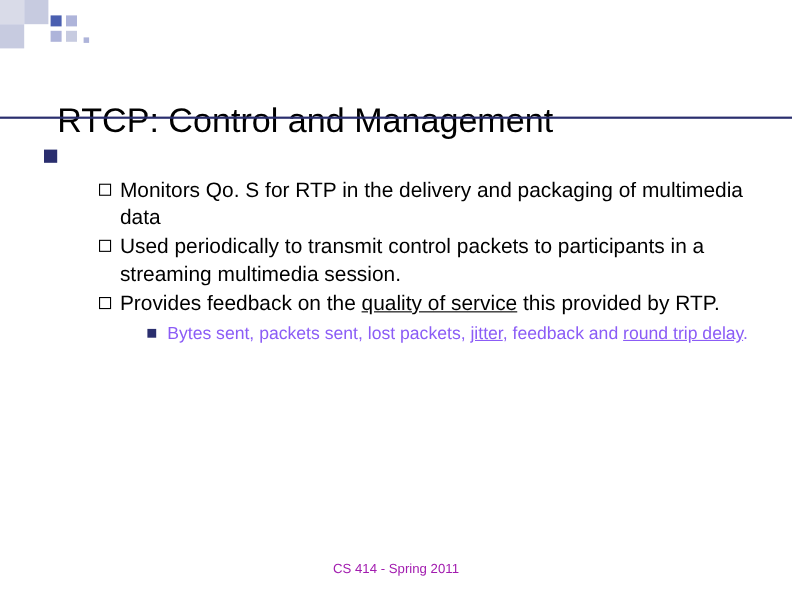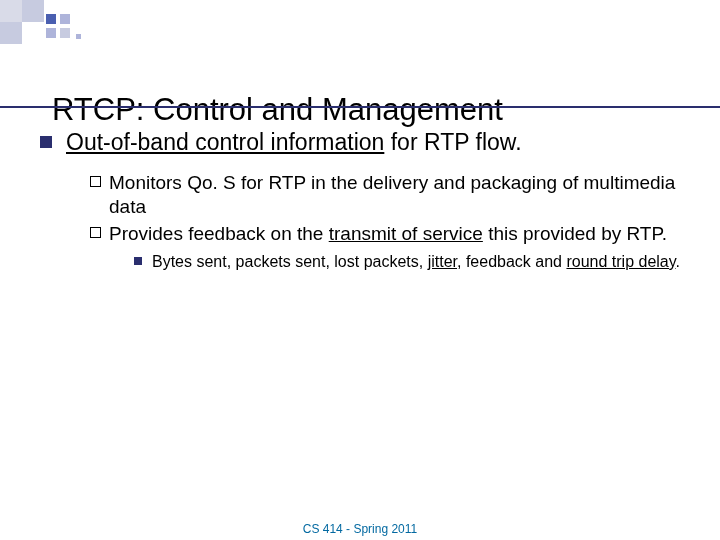--- a/index.html
+++ b/index.html
@@ -98,29 +98,29 @@
   }
   .sm-bullet {
     width: 8px; height: 8px;
     background: #2a2e6e;
     flex-shrink: 0;
     margin-top: 6px;
   }
   .lvl3-text {
     font-size: 16px;
     line-height: 1.35;
-    color: #000000;
+    color: #8b5cf6;
   }
   .footer {
     position: absolute;
-    bottom: 4px;
+    bottom: 16px;
     width: 100%;
     text-align: center;
     font-size: 12px;
-    color: #0369a1;
+    color: #a21caf;
   }
 </style>
 </head>
 <body>
 
 <div class="deco">
   <div class="sq s1"></div>
     <div class="sq s2"></div>
     <div class="sq s3"></div>
   <div class="sq sm1"></div>
@@ -130,34 +130,35 @@
   <div class="sq tiny"></div>
 </div>
 
 <div class="title">RTCP: Control and Management</div>
 <div class="rule"></div>
 
 <div class="content">
 
   <div class="lvl1">
     <div class="sq-bullet"></div>
-    <div class="lvl1-text">
-      <span class="u">Out-of-band control information</span><span> for  RTP flow.</span>
-    </div>
   </div>
 
   <div class="lvl2-group">
     <div class="lvl2">
       <div class="hollow"></div>
       <div class="lvl2-text">Monitors Qo. S for RTP in the delivery and packaging of multimedia data</div>
     </div>
     <div class="lvl2">
       <div class="hollow"></div>
+      <div class="lvl2-text">Used periodically to transmit control packets to participants in a streaming multimedia session.</div>
+    </div>
+    <div class="lvl2">
+      <div class="hollow"></div>
       <div class="lvl2-text">
-        <span>Provides feedback on the </span><span class="u">transmit of service</span><span> this provided by RTP.</span>
+        <span>Provides feedback on the </span><span class="u">quality of service</span><span> this provided by RTP.</span>
       </div>
     </div>
   </div>
 
   <div class="lvl3-group">
     <div class="lvl3">
       <div class="sm-bullet"></div>
       <div class="lvl3-text">
         <span>Bytes sent, packets sent, lost packets, </span><span class="u">jitter</span><span>, feedback and </span><span class="u">round trip delay</span><span>.</span>
       </div>

